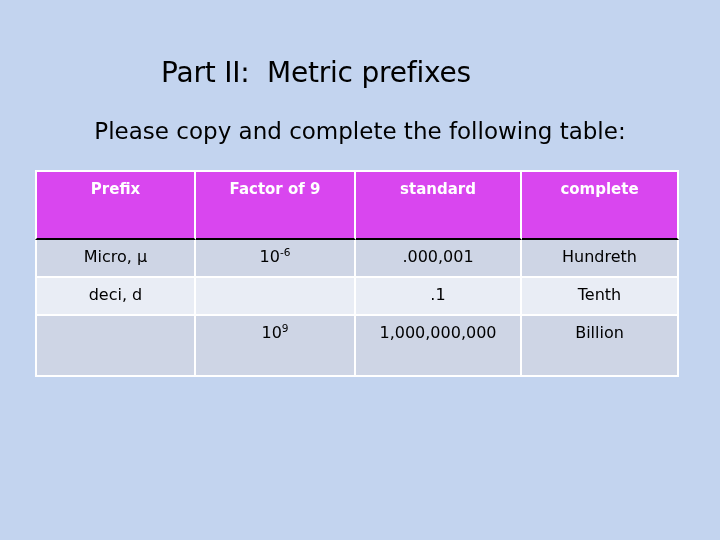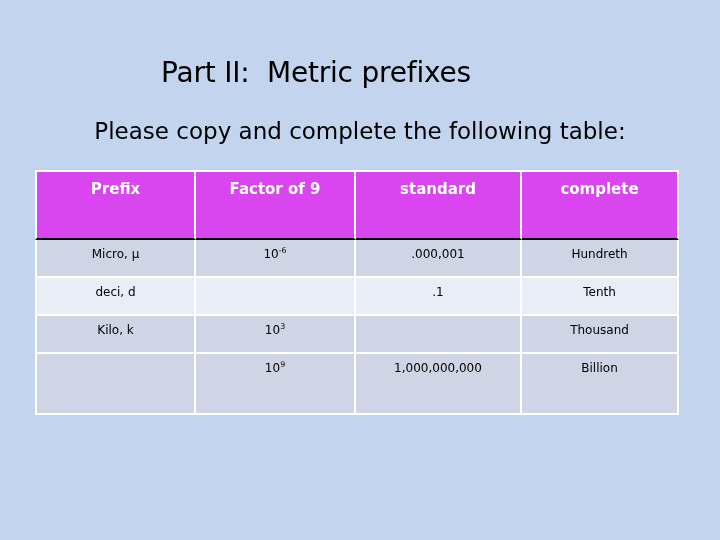--- a/index.html
+++ b/index.html
@@ -73,21 +73,21 @@
   table.metric-table th:first-child {
     border-left: 2px solid #ffffff;
   }
   table.metric-table th.first-head {
     border-top: 2px solid #ffffff;
   }
   table.metric-table tr.head th {
     border-top: 2px solid #ffffff;
   }
   table.metric-table td {
-    font-size: 12px;
+    font-size: 16px;
     color: #000000;
     text-align: center;
     vertical-align: top;
     padding-top: 7px;
     border-right: 2px solid #ffffff;
     border-bottom: 2px solid #ffffff;
   }
   table.metric-table td:first-child {
     border-left: 2px solid #ffffff;
   }
@@ -139,26 +139,20 @@
 
 
 
         <tr class="band-light h-short">
           <td>deci, d</td>
           <td><span></span><sup></sup></td>
           <td>.1</td>
           <td>Tenth</td>
         </tr>
 
-        <tr class="band-dark h-short">
-          <td>Kilo, k</td>
-          <td><span>10</span><sup>3</sup></td>
-          <td></td>
-          <td>Thousand</td>
-        </tr>
 
 
         <tr class="band-dark h-tall">
           <td></td>
           <td><span>10</span><sup>9</sup></td>
           <td>1,000,000,000</td>
           <td>Billion</td>
         </tr>
 
       </tbody>

